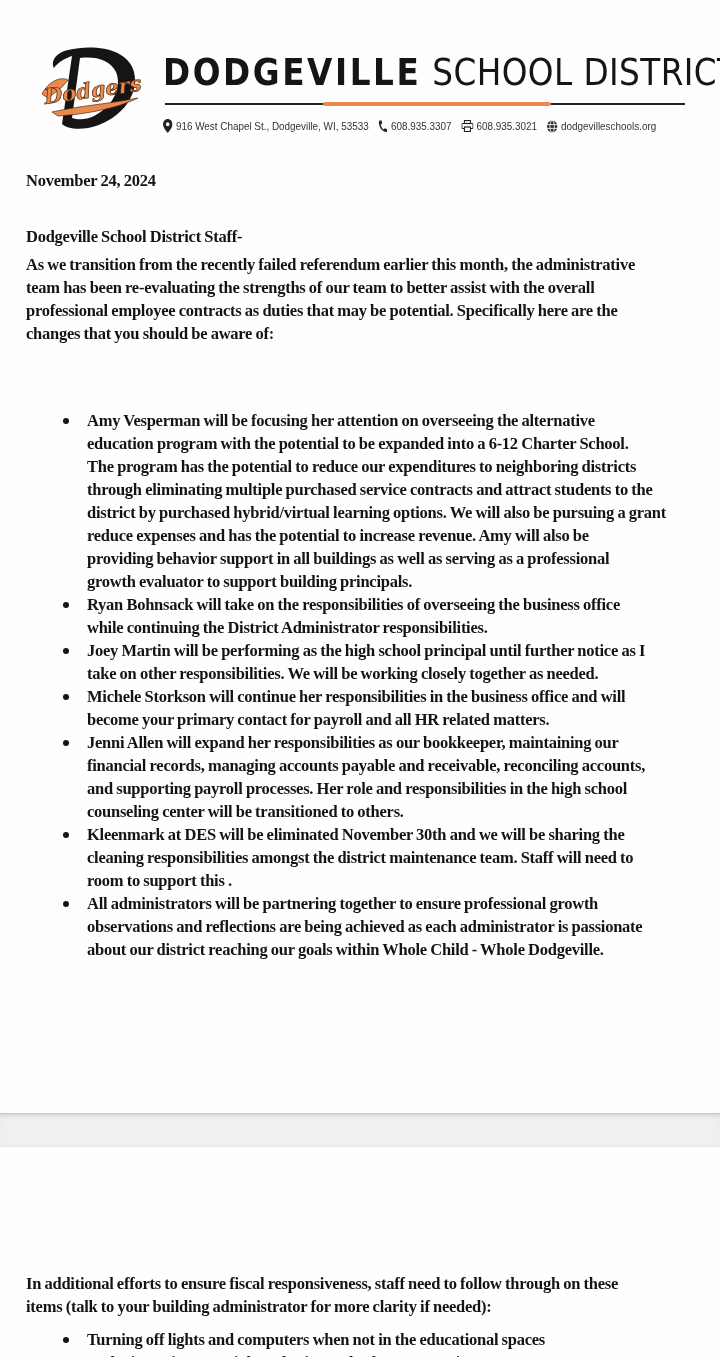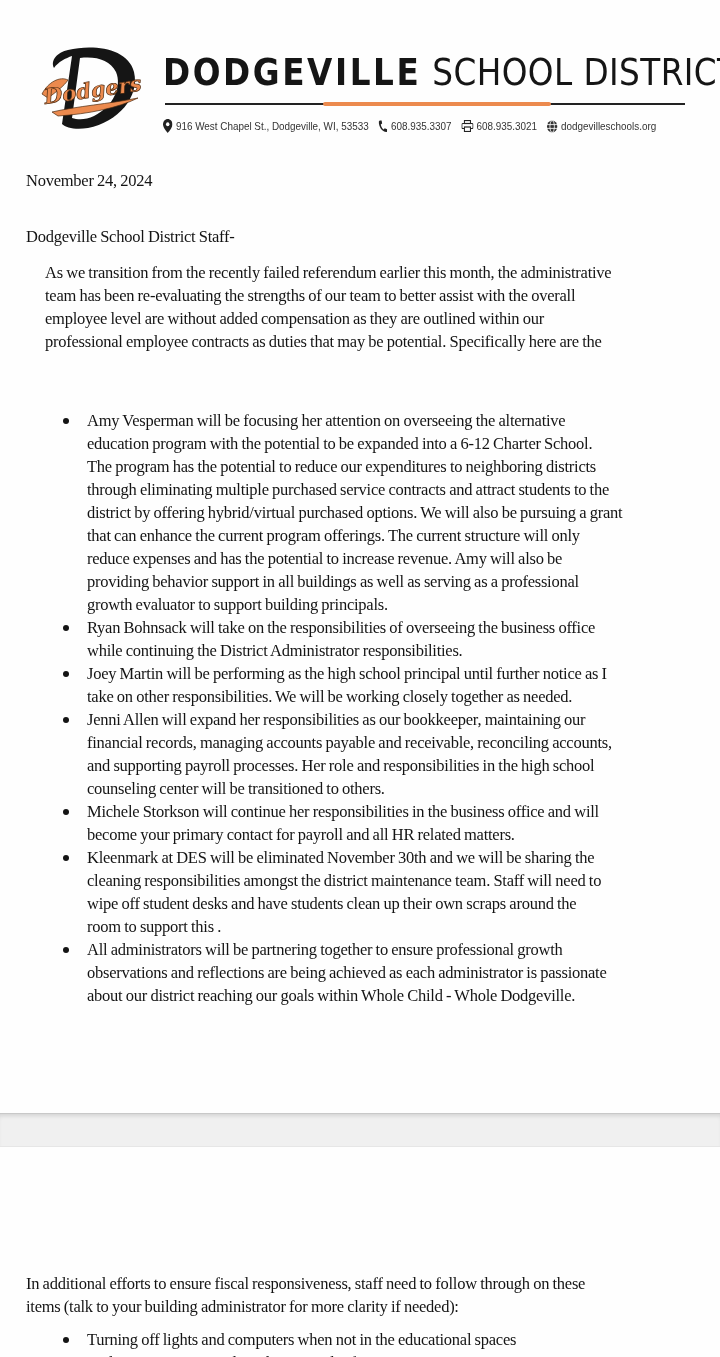--- a/index.html
+++ b/index.html
@@ -61,24 +61,24 @@
   .contact .item { display: inline-flex; align-items: center; margin-right: 11px; }
   .contact svg { margin-right: 4px; }
 
   
   .text {
     position: absolute; left: 26px; width: 672px;
     font-size: 16.5px; line-height: 23px;
     letter-spacing: -0.25px;
     word-spacing: -0.5px;
   }
-  .line { display: block; white-space: nowrap; }
+  .line { display: block; white-space: nowrap; font-weight: bold; }
   .date { top: 169px; }
   .salutation { top: 225px; }
-  .intro { top: 261px; margin-left: 19px; }
+  .intro { top: 253px; }
   ul.bullets {
     list-style: none; margin: 10px; padding: 0;
     position: absolute; left: 26px; width: 680px;
     font-size: 16.5px; line-height: 23px;
     letter-spacing: -0.25px; word-spacing: -0.5px;
   }
   ul.bullets li { position: relative; padding-left: 51px; }
   ul.bullets li .bullet {
     position: absolute; left: 27px; top: 9px;
     width: 6px; height: 6px; border-radius: 50%; background: #141414;
@@ -152,64 +152,62 @@
     <span class="line">November 24, 2024</span>
   </div>
 
   <div class="text salutation">
     <span class="line">Dodgeville School District Staff-</span>
   </div>
 
   <div class="text intro">
     <span class="line">As we transition from the recently failed referendum earlier this month, the administrative</span>
     <span class="line">team has been re-evaluating the strengths of our team to better assist with the overall</span>
-    <span class="line">employee level are without added compensation as they are outlined within our</span>
     <span class="line">professional employee contracts as duties that may be potential.  Specifically here are the</span>
+    <span class="line">changes that you should be aware of:</span>
   </div>
 
   <ul class="bullets list1">
     <li>
       <span class="bullet"></span>
       <span class="line">Amy Vesperman will be focusing her attention on overseeing the alternative</span>
       <span class="line">education program with the potential to be expanded into a 6-12 Charter School.</span>
       <span class="line">The program has the potential to reduce our expenditures to neighboring districts</span>
       <span class="line">through eliminating multiple purchased service contracts and attract students to the</span>
-      <span class="line">district by offering hybrid/virtual purchased options.  We will also be pursuing a grant</span>
-      <span class="line">that can enhance the current program offerings.  The current structure will only</span>
+      <span class="line">district by purchased hybrid/virtual learning options.  We will also be pursuing a grant</span>
       <span class="line">reduce expenses and has the potential to increase revenue.  Amy will also be</span>
       <span class="line">providing behavior support in all buildings as well as serving as a professional</span>
       <span class="line">growth evaluator to support building principals.</span>
     </li>
     <li>
       <span class="bullet"></span>
       <span class="line">Ryan Bohnsack will take on the responsibilities of overseeing the business office</span>
       <span class="line">while continuing the District Administrator responsibilities.</span>
     </li>
     <li>
       <span class="bullet"></span>
       <span class="line">Joey Martin will be performing as the high school principal until further notice as I</span>
       <span class="line">take on other responsibilities.  We will be working closely together as needed.</span>
+    </li>
+    <li>
+      <span class="bullet"></span>
+      <span class="line">Michele Storkson will continue her responsibilities in the business office and will</span>
+      <span class="line">become your primary contact for payroll and all HR related matters.</span>
     </li>
     <li>
       <span class="bullet"></span>
       <span class="line">Jenni Allen will expand her responsibilities as our bookkeeper, maintaining our</span>
       <span class="line">financial records, managing accounts payable and receivable, reconciling accounts,</span>
       <span class="line">and supporting payroll processes.  Her role and responsibilities in the high school</span>
       <span class="line">counseling center will be transitioned to others.</span>
     </li>
     <li>
       <span class="bullet"></span>
-      <span class="line">Michele Storkson will continue her responsibilities in the business office and will</span>
-      <span class="line">become your primary contact for payroll and all HR related matters.</span>
-    </li>
-    <li>
-      <span class="bullet"></span>
       <span class="line">Kleenmark at DES will be eliminated November 30th  and we will be sharing the</span>
       <span class="line">cleaning responsibilities amongst the district maintenance team.  Staff will need to</span>
-      <span class="line">wipe off student desks and have students clean up their own scraps around the</span>
       <span class="line">room to support this .</span>
     </li>
     <li>
       <span class="bullet"></span>
       <span class="line">All administrators will be partnering together to ensure professional growth</span>
       <span class="line">observations and reflections are being achieved as each administrator is passionate</span>
       <span class="line">about our district reaching our goals within Whole Child - Whole Dodgeville.</span>
     </li>
   </ul>
 </div>

